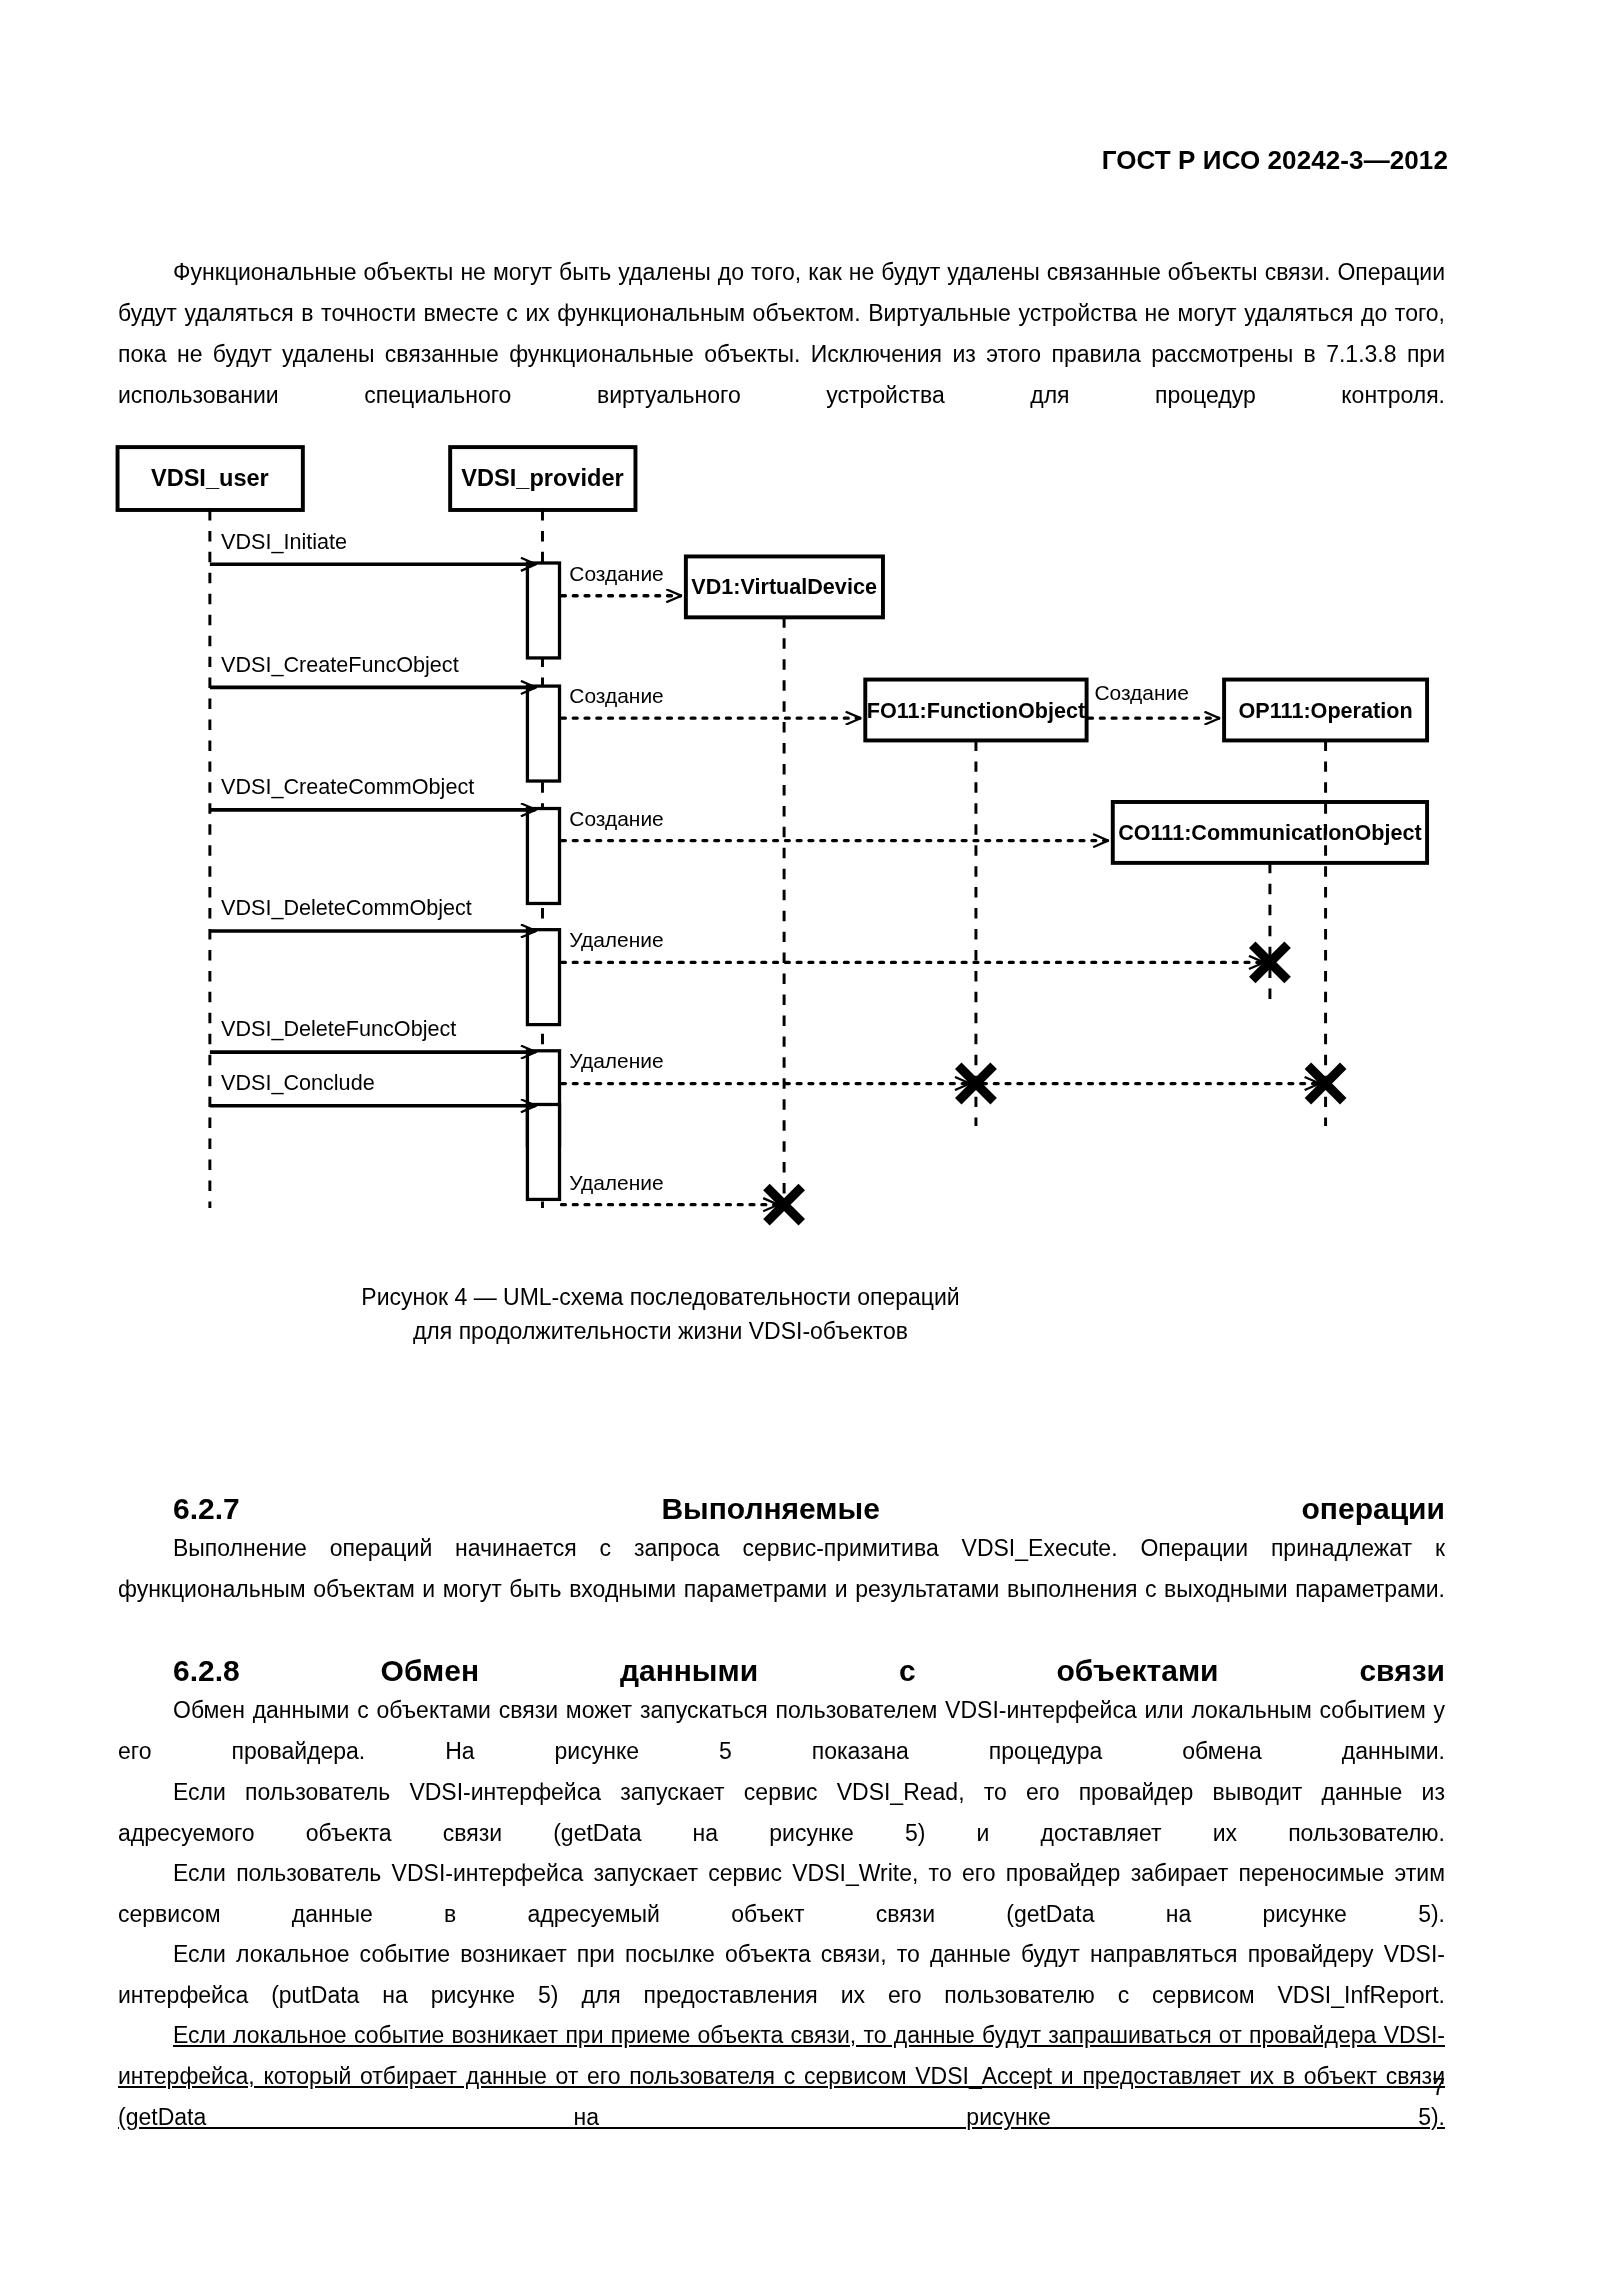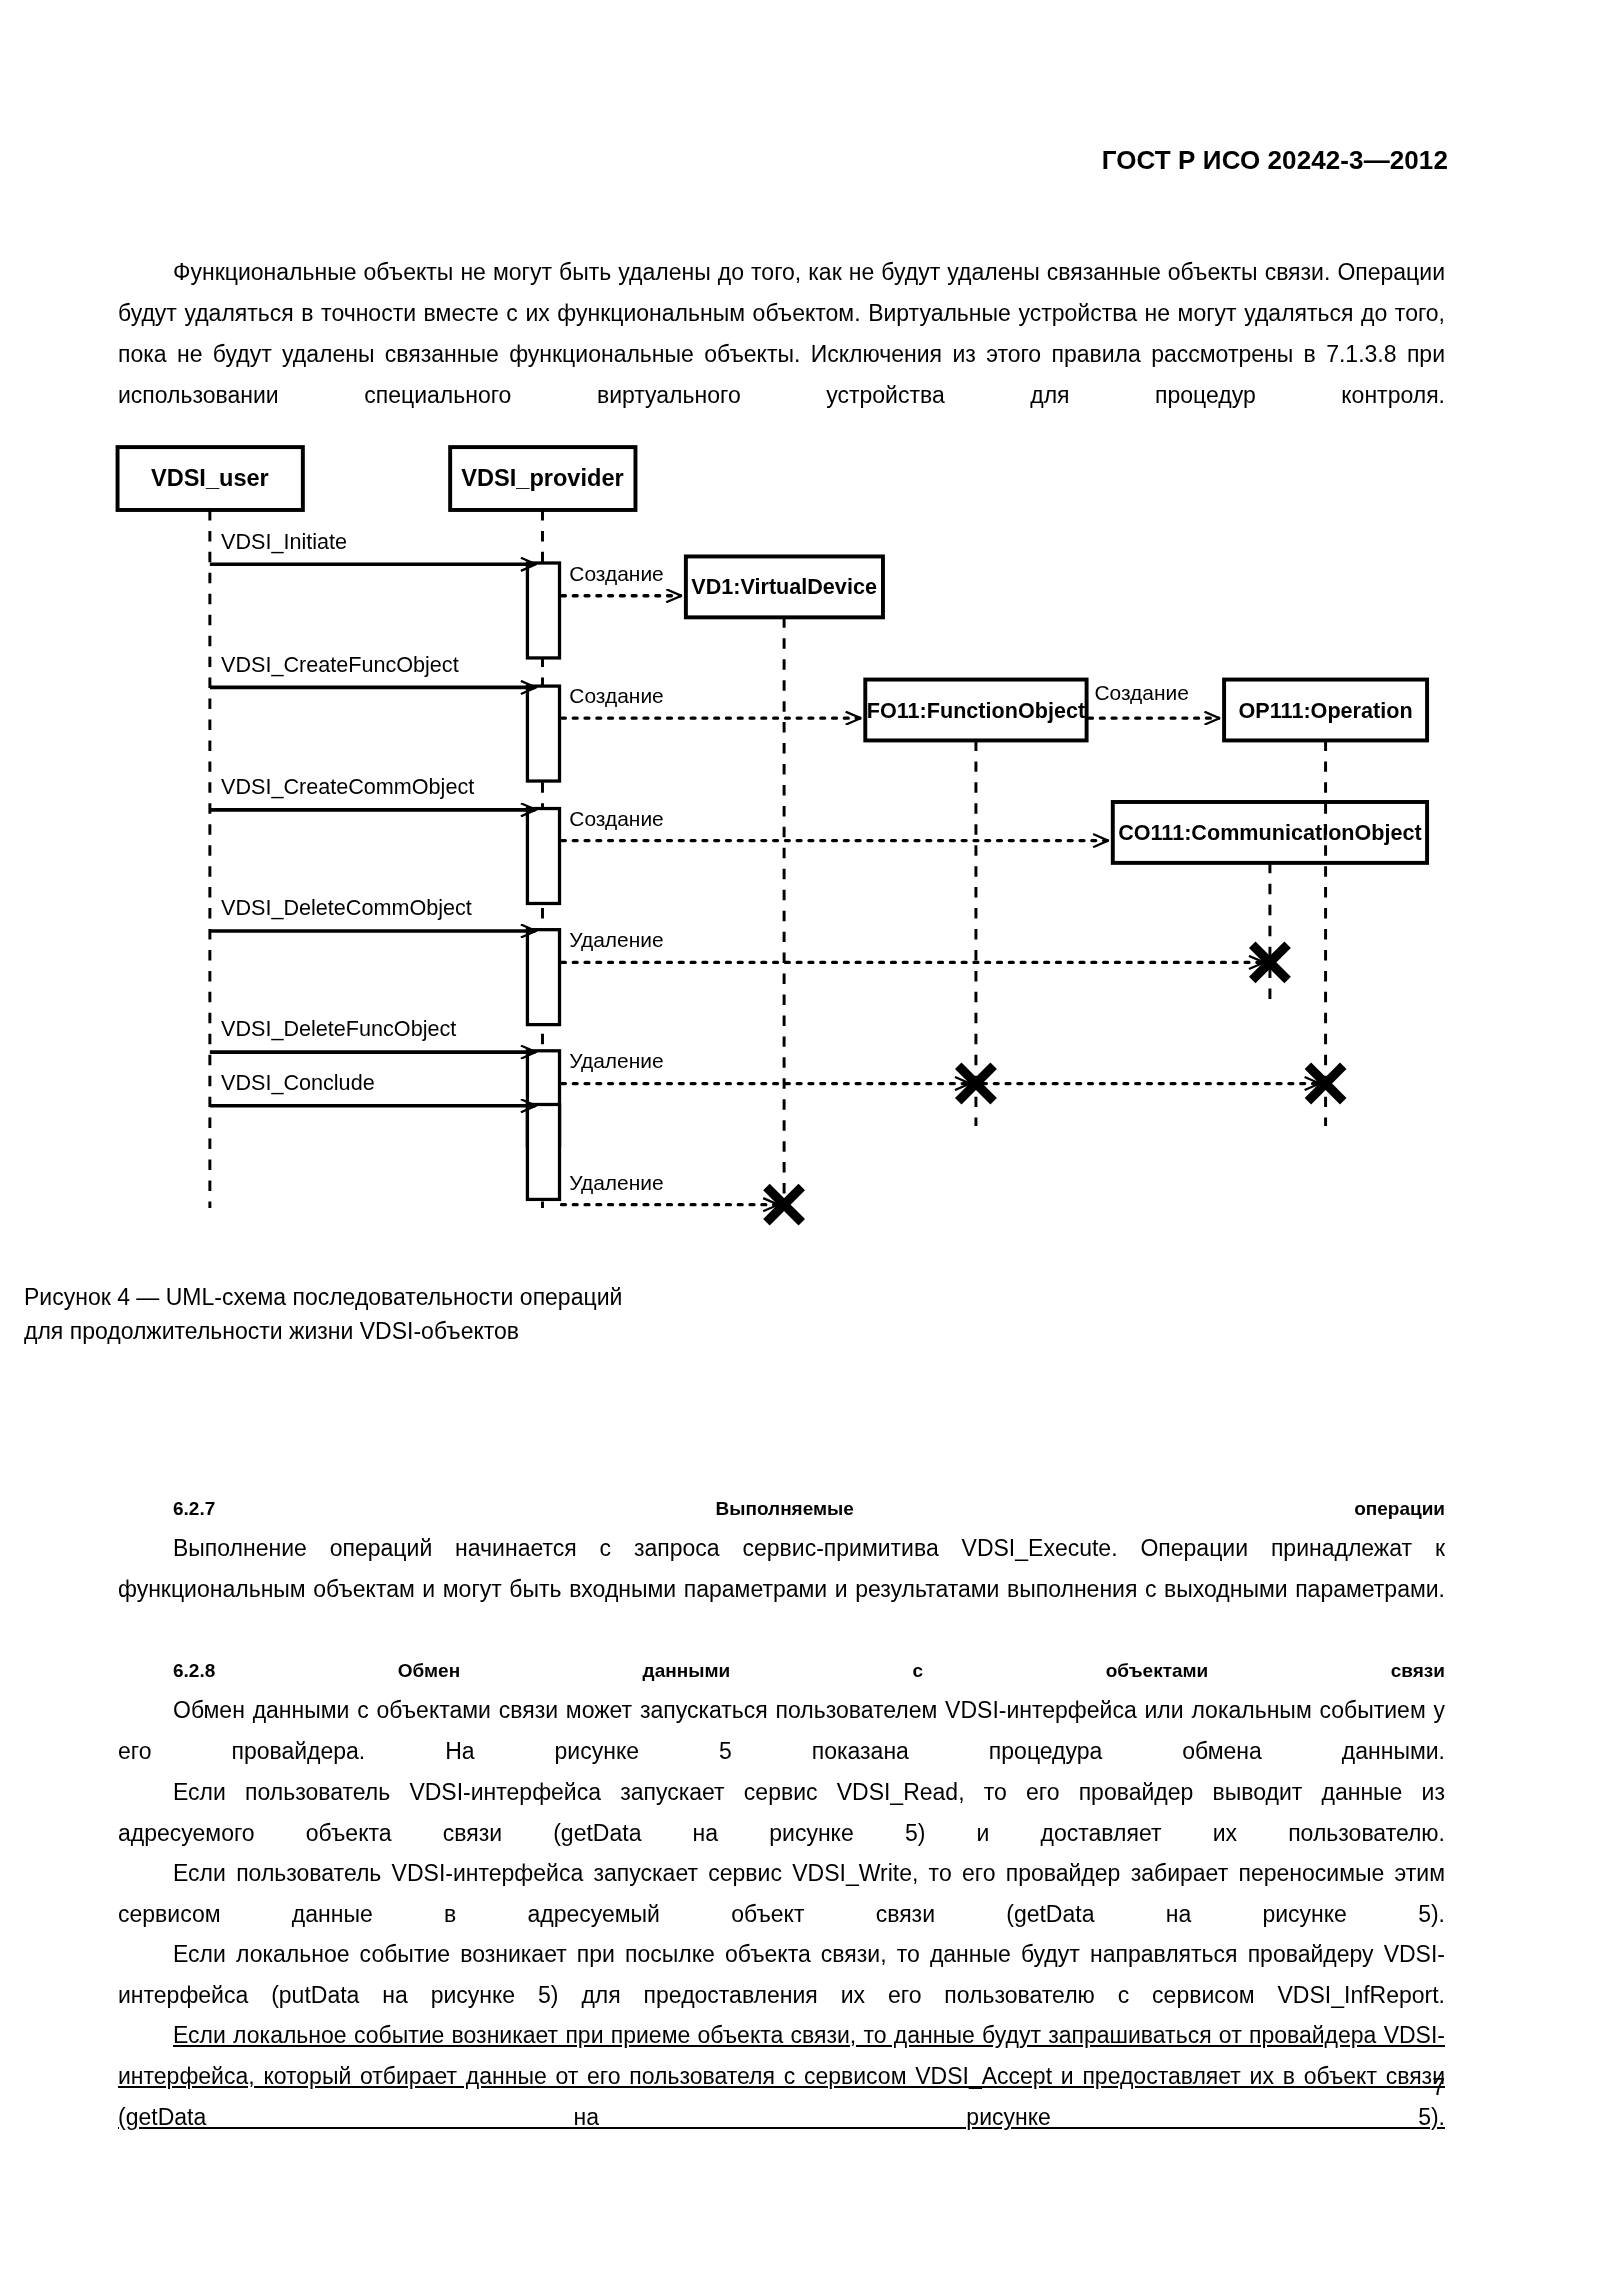--- a/index.html
+++ b/index.html
@@ -48,21 +48,21 @@
     margin: 0;
     text-indent: 55px;
   }
   .intro-para {
     top: 228px;
   }
   .heading {
     font-weight: bold;
     text-indent: 55px;
     margin: 0;
-    font-size: 19px;
+    font-size: 30px;
     line-height: 41px;
   }
   .sec-627 { top: 1464px; }
   .sec-627-body { top: 1504px; }
   .sec-628 { top: 1626px; }
   .sec-628-body { top: 1666px; }
   .para-read { top: 1748px; }
   .para-write { top: 1829px; }
   .para-send { top: 1910px; }
   .para-recv { top: 1991px; text-decoration: underline; }
@@ -86,24 +86,23 @@
   }
   .figure svg {
     display: block;
   }
 
   .fig-caption {
     position: absolute;
     top: 1280px;
     left: 0;
     width: 1321px;
-    text-align: left;
+    text-align: center;
     font-size: 23px;
     line-height: 34px;
-    padding-left: 24px;
   }
 
   
   .folio {
     position: absolute;
     top: 2074px;
     right: 178px;
     font-size: 23px;
   }
 </style>

